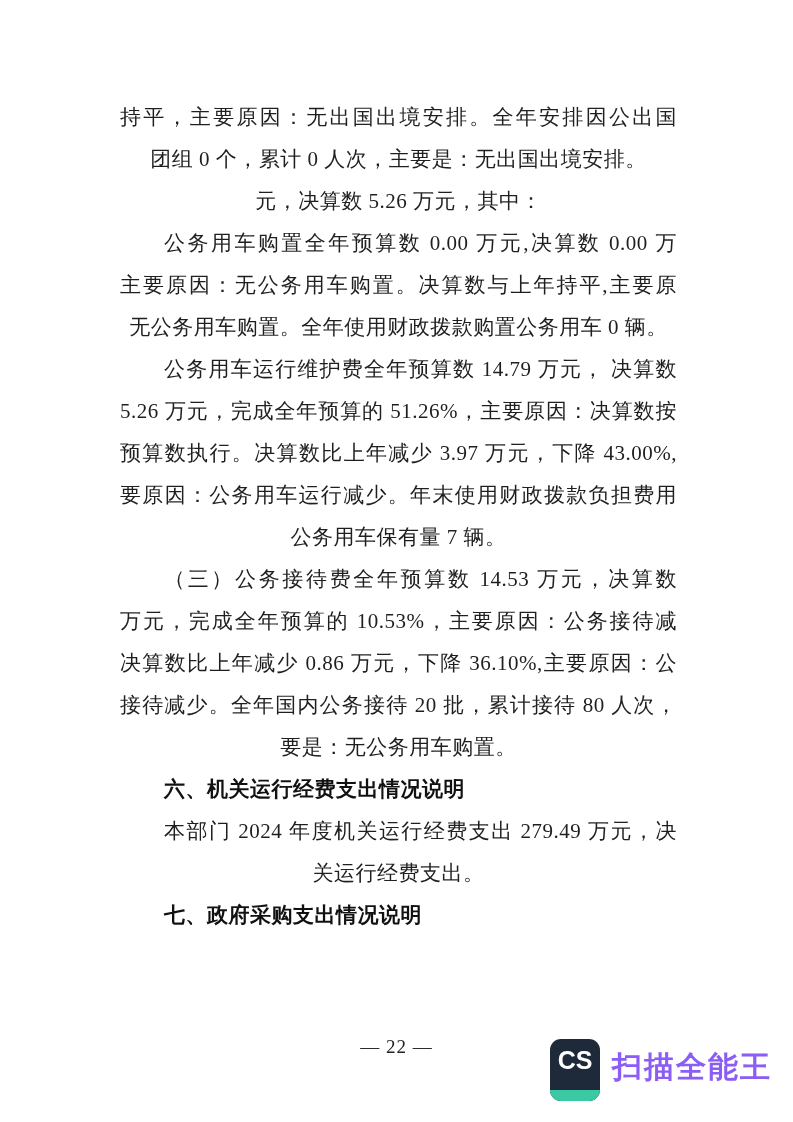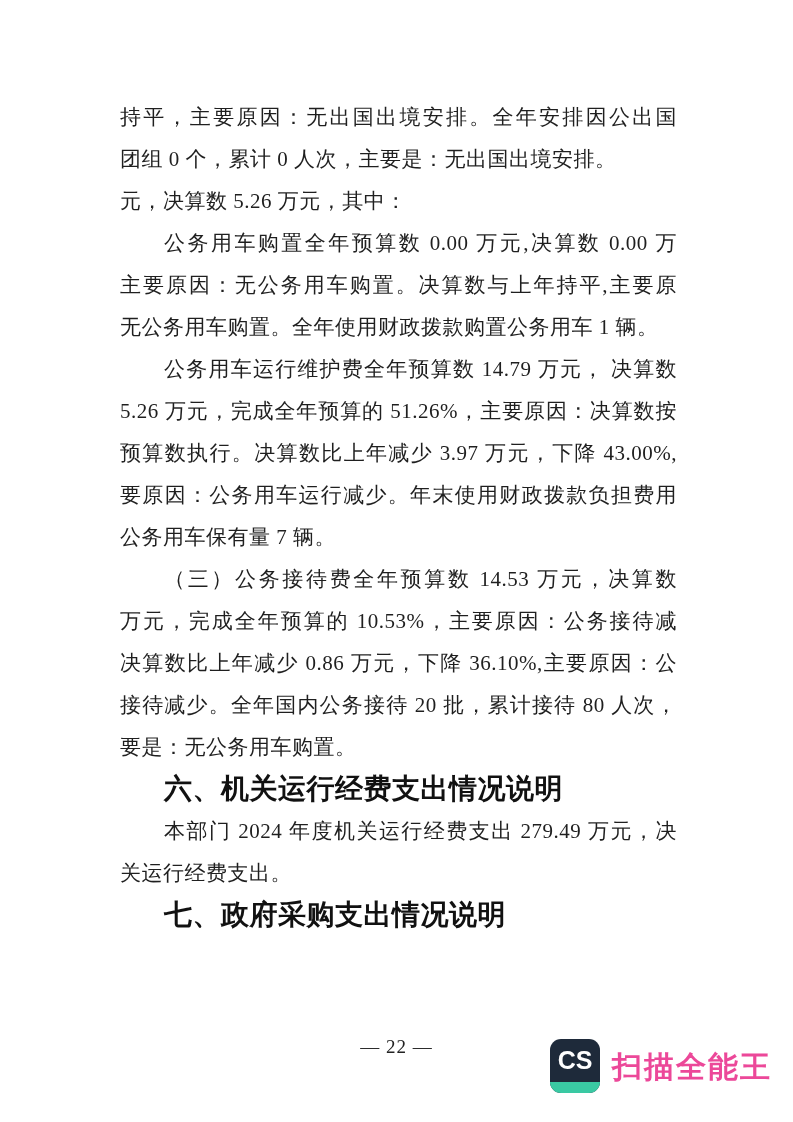--- a/index.html
+++ b/index.html
@@ -14,69 +14,69 @@
     color:#1f1f1f;
   }
   .line{
     height:42px;line-height:42px;font-size:21px;
     letter-spacing:0.5px;overflow:hidden;white-space:nowrap;
   }
   .l-full{
     text-align:justify;text-align-last:justify;
     white-space:normal;
   }
-  .l-end{text-align:left;}
+  .l-end{text-align:center;}
   .l-indent{padding-left:44px;}
   .l-head{
     font-family:Liberation Sans, sans-serif;
     font-weight:700;color:#111111;text-align:left;padding-left:44px;
-    font-size:28px;
+    font-size:21px;
   }
   .footer-page{
     position:absolute;left:0;top:1036px;width:100%;
     text-align:center;font-size:19px;color:#222222;
     font-family:"Liberation Serif","DejaVu Serif",serif;
     letter-spacing:1px;
   }
   .watermark{
     position:absolute;left:550px;top:1039px;width:240px;height:56px;
   }
   .cs-badge{
-    position:absolute;left:0;top:0;width:50px;height:54px;
+    position:absolute;left:0;top:0;width:50px;height:62px;
     border-radius:11px;overflow:hidden;background:#1E2A3A;
   }
   .cs-strip{
     position:absolute;left:0;bottom:0;width:100%;height:11px;
     background:#3AC9A3;
   }
   .cs-letters{
     position:absolute;left:0;top:0;width:100%;height:43px;line-height:43px;
     text-align:center;color:#ffffff;font-weight:700;font-size:25px;
     font-family:"Liberation Sans","DejaVu Sans",sans-serif;
     letter-spacing:0px;
   }
   .cs-name{
     position:absolute;left:62px;top:6px;height:44px;line-height:44px;
-    font-size:30px;font-weight:600;color:#ec4899;
+    font-size:30px;font-weight:600;color:#8b5cf6;
     font-family:"Liberation Sans","DejaVu Sans",sans-serif;
     letter-spacing:2px;white-space:nowrap;
   }
 </style>
 </head>
 <body>
 
 <div class="page">
 
   <div class="textblock">
     <div class="line l-full">持平，主要原因：无出国出境安排。全年安排因公出国（境）</div>
     <div class="line l-end">团组 0 个，累计 0 人次，主要是：无出国出境安排。</div>
     <div class="line l-end">元，决算数 5.26 万元，其中：</div>
     <div class="line l-full l-indent">公务用车购置全年预算数 0.00 万元,决算数 0.00 万元，</div>
     <div class="line l-full">主要原因：无公务用车购置。决算数与上年持平,主要原因：</div>
-    <div class="line l-end">无公务用车购置。全年使用财政拨款购置公务用车 1 辆。</div>
+    <div class="line l-end">无公务用车购置。全年使用财政拨款购置公务用车 0 辆。</div>
     <div class="line l-full l-indent">公务用车运行维护费全年预算数 14.79 万元， 决算数</div>
     <div class="line l-full">5.26 万元，完成全年预算的 51.26%，主要原因：决算数按</div>
     <div class="line l-full">预算数执行。决算数比上年减少 3.97 万元，下降 43.00%,主</div>
     <div class="line l-full">要原因：公务用车运行减少。年末使用财政拨款负担费用的</div>
     <div class="line l-end">公务用车保有量 7 辆。</div>
     <div class="line l-full l-indent">（三）公务接待费全年预算数 14.53 万元，决算数 1.53</div>
     <div class="line l-full">万元，完成全年预算的 10.53%，主要原因：公务接待减少。</div>
     <div class="line l-full">决算数比上年减少 0.86 万元，下降 36.10%,主要原因：公务</div>
     <div class="line l-full">接待减少。全年国内公务接待 20 批，累计接待 80 人次，主</div>
     <div class="line l-end">要是：无公务用车购置。</div>

